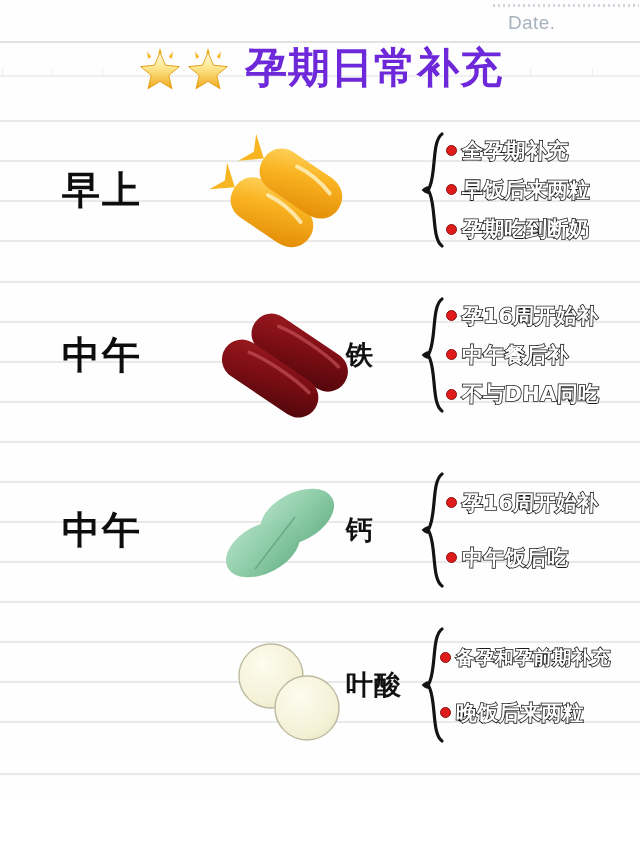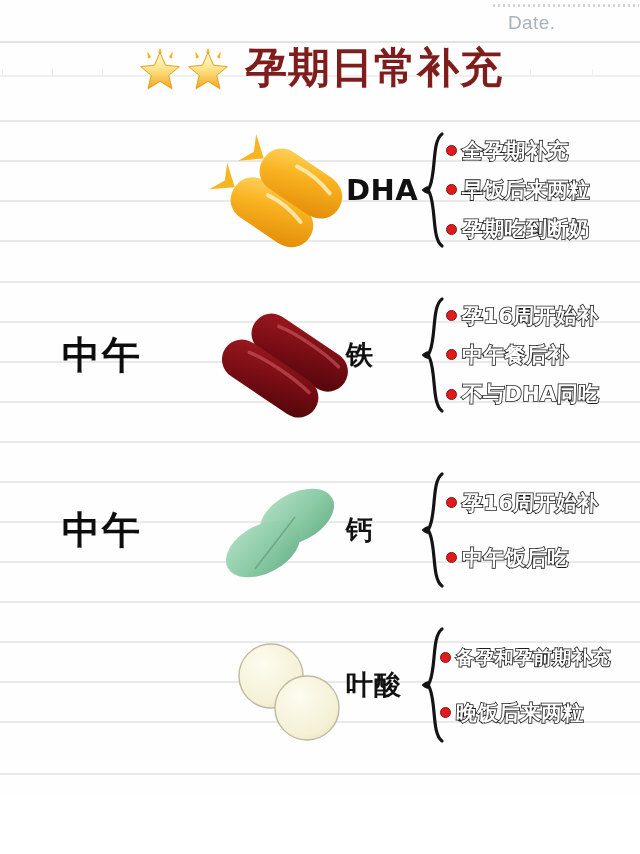--- a/index.html
+++ b/index.html
@@ -88,21 +88,21 @@
     width: 46px;
     height: 46px;
     display: block;
     margin-right: 2px;
     flex: none;
   }
   #title-text {
     font-family: "DejaVu Sans", "Liberation Sans", sans-serif;
     font-size: 42px;
     font-weight: 700;
-    color: #7f1d1d;
+    color: #6d28d9;
     letter-spacing: 1px;
     margin-left: 12px;
     white-space: nowrap;
   }
 
   
   .row {
     position: absolute;
     left: 0;
     width: 640px;
@@ -262,20 +262,21 @@
         <path d="M50 6 L54 18 L46 18 Z"></path>
         <path d="M33 88 L39 78 L44 84 Z"></path>
         <path d="M67 88 L61 78 L56 84 Z"></path>
       </g>
       <path d="M50 16 L62 44 L92 47 L69 66 L76 95 L50 79 L24 95 L31 66 L8 47 L38 44 Z" fill="url(#stargrad)" stroke="#e39a0c" stroke-width="2" stroke-linejoin="round"></path>
     </svg>
     <div id="title-text">孕期日常补充</div>
   </div>
 
   <div class="row" style="top:110px">
+    <div class="time-label">早上</div>
 
     <svg class="pill-art" viewBox="0 0 150 130">
       <defs>
         <linearGradient id="dhaG" x1="0.1" y1="0" x2="0.9" y2="1">
           <stop offset="0%" stop-color="#ffd35e"></stop>
           <stop offset="38%" stop-color="#f9b321"></stop>
           <stop offset="100%" stop-color="#e28b06"></stop>
         </linearGradient>
       </defs>
       <g transform="rotate(34 75 65)">
@@ -287,21 +288,20 @@
         </g>
 
         <g transform="translate(14,-18)">
           <path d="M30 66 C30 52 40 44 52 44 L96 44 C110 44 120 53 120 66 C120 79 110 88 96 88 L52 88 C40 88 30 80 30 66 Z" fill="url(#dhaG)"></path>
           <path d="M30 66 L10 50 L18 66 L10 82 Z" fill="#f8b522"></path>
           <path d="M62 54 C76 52 92 54 104 58" stroke="#fff2c4" stroke-width="4" fill="none" opacity="0.8" stroke-linecap="round"></path>
         </g>
       </g>
     </svg>
 
-    <div class="supp-label latin">DHA</div>
 
     <svg class="brace" viewBox="0 0 26 118">
       <path d="M22 3 C12 10 16 40 10 55 C4 70 11 52 4 59 C11 66 4 48 10 63 C16 78 12 108 22 115" fill="none" stroke="#141414" stroke-width="3.2" stroke-linecap="round"></path>
     </svg>
 
     <div class="notes n3">
       <div class="note">
         <span class="note-dot"></span>
         <span class="note-text">全孕期补充</span>
       </div>

